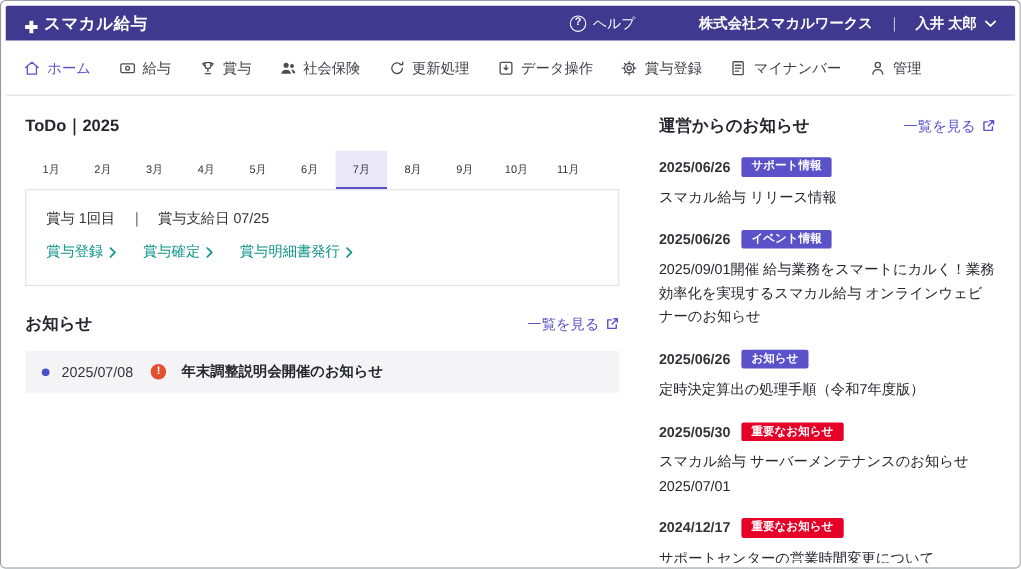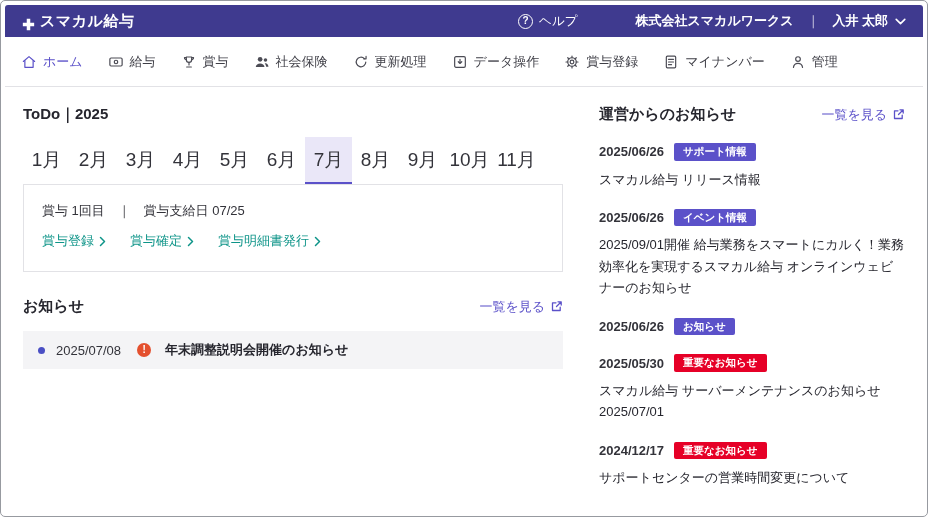--- a/index.html
+++ b/index.html
@@ -26,21 +26,21 @@
   .nav-item.active svg{color:var(--accent-purple,#5b51c9)}
 
   
   .main{flex:1;display:flex;gap:36px;padding:16px 18px 0;overflow:hidden}
   .left{flex:0 0 540px}
   .right{flex:1;min-width:0}
   .section-title{font-size:15px;font-weight:bold;color:#26262e}
   .todo-title{margin:2px 0 13px}
 
   .months{display:flex;border-bottom:1px solid #e2e2e6}
-  .month{width:47px;text-align:center;padding:10px 0 11px;font-size:19px;color:#33333a;cursor:pointer}
+  .month{width:47px;text-align:center;padding:10px 0 11px;font-size:10px;color:#33333a;cursor:pointer}
   .month.selected{background:var(--selected-month-bg,#eae7f8);box-shadow:inset 0 -2px 0 var(--accent-purple,#5b51c9)}
 
   .todo-panel{border:1px solid #e2e2e6;border-top:none;padding:17px 18px 21px}
   .todo-info{font-size:13px;color:#33333a}
   .todo-links{display:flex;gap:24px;margin-top:12px}
   .todo-link{display:flex;align-items:center;gap:5px;font-size:13px;color:var(--link-teal,#0d9488);cursor:pointer;text-decoration:none}
   .todo-group + .todo-group{margin-top:15px}
 
   .section-head{display:flex;align-items:center;justify-content:space-between;margin-top:25px}
   .view-all{display:flex;align-items:center;gap:5px;font-size:13px;color:var(--accent-purple,#5b51c9);cursor:pointer;text-decoration:none}
@@ -256,20 +256,21 @@
           <span class="badge purple">イベント情報</span>
         </div>
         <div class="news-text">2025/09/01開催 給与業務をスマートにカルく！業務効率化を実現するスマカル給与 オンラインウェビナーのお知らせ</div>
       </div>
 
       <div class="news-item">
         <div class="news-meta">
           <span class="news-date">2025/06/26</span>
           <span class="badge purple">お知らせ</span>
         </div>
+        <div class="news-text">定時決定算出の処理手順（令和7年度版）</div>
       </div>
 
       <div class="news-item">
         <div class="news-meta">
           <span class="news-date">2025/05/30</span>
           <span class="badge red">重要なお知らせ</span>
         </div>
         <div class="news-text">スマカル給与 サーバーメンテナンスのお知らせ 2025/07/01</div>
       </div>
 

